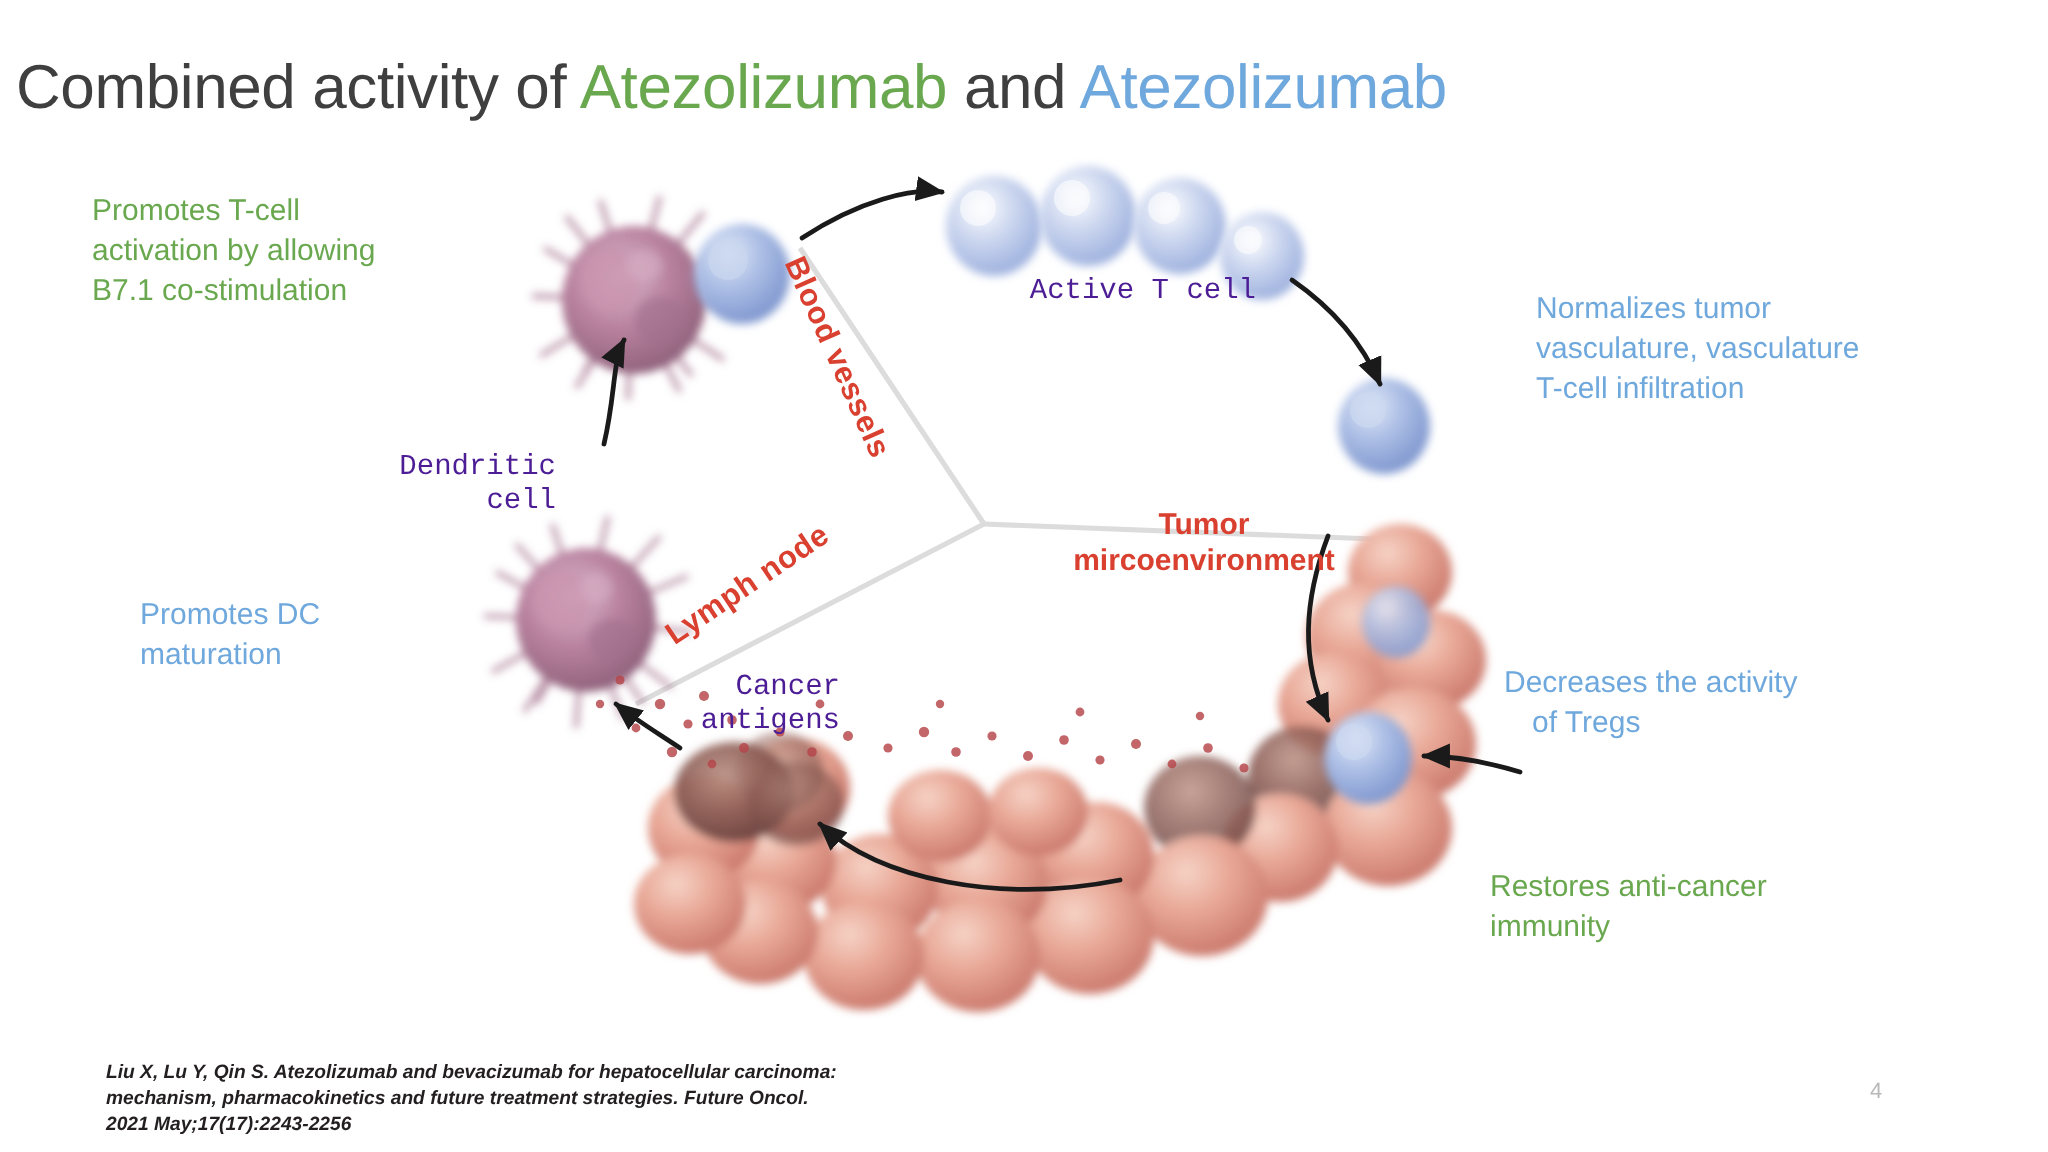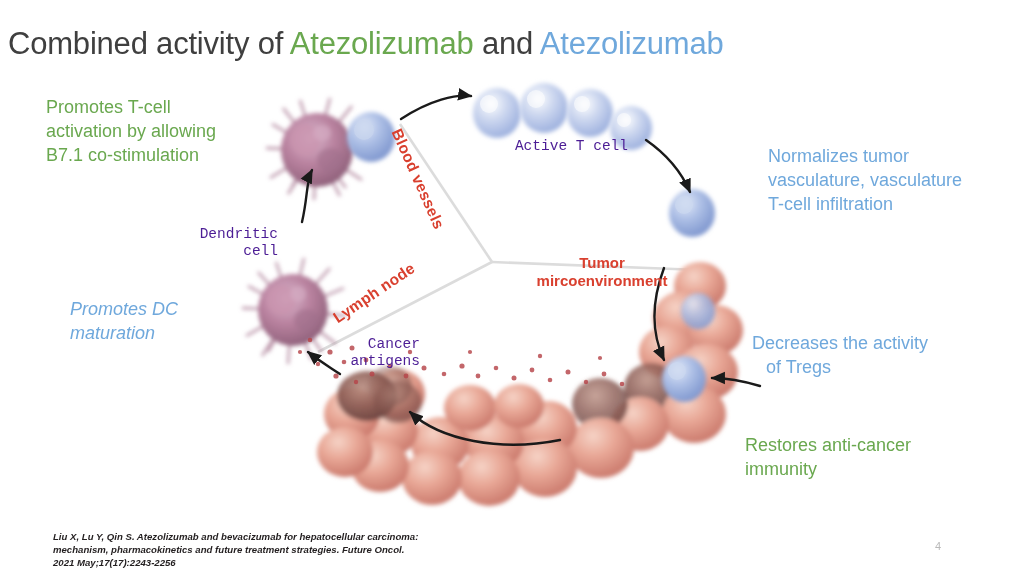--- a/index.html
+++ b/index.html
@@ -9,26 +9,26 @@
   #slide{position:absolute;inset:0;background:#ffffff;}
 
   
   #title{position:absolute;left:8px;top:26px;font-size:31px;color:#3f3f3f;
          white-space:nowrap;letter-spacing:-0.2px;}
   #title span{display:inline;}
   .t-green{color:#6aa84f;}
   .t-blue{color:#6fa8dc;}
 
   
-  .callout{position:absolute;font-size:18px;line-height:1.32;}
+  .callout{position:absolute;font-size:15px;line-height:1.32;}
   .green{color:#6aa84f;}
   .blue{color:#6fa8dc;}
 
   #c-tcell{left:46px;top:96px;width:215px;}
-  #c-dc{left:70px;top:298px;width:215px;font-style:italic;}
+  #c-dc{left:70px;top:298px;width:215px;}
   #c-vasc{left:756px;top:145px;width:290px;margin-left:12px;}
   #c-treg{left:752px;top:332px;width:270px;}
   #c-restore{left:745px;top:434px;width:250px;}
   .indent{padding-left:14px;display:block;}
 
   
   .dlabel{position:absolute;font-size:14.5px;color:#4c1d95;text-align:right;
           line-height:1.2;font-family:Liberation Mono, monospace;}
   #l-dendritic{left:186px;top:226px;width:92px;}
   #l-cancer-ag{left:326px;top:336px;width:94px;}

